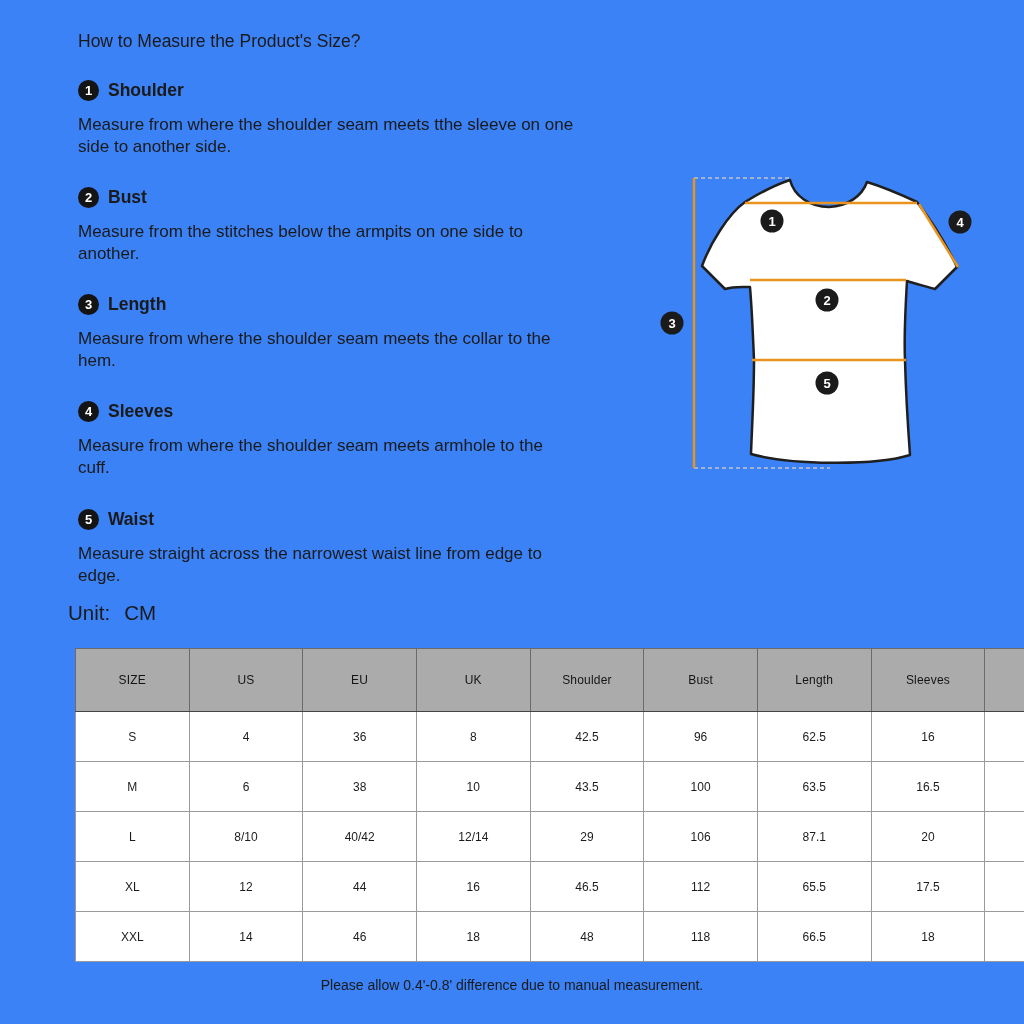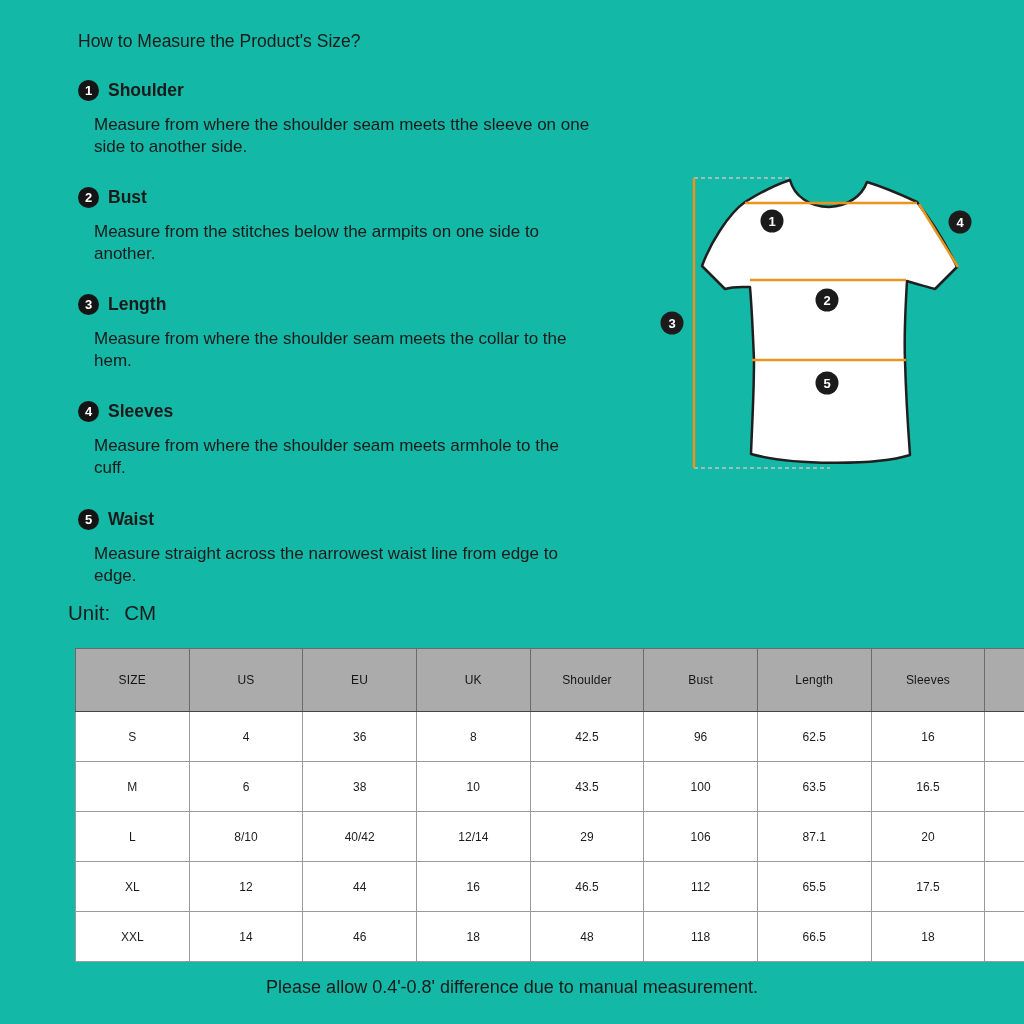--- a/index.html
+++ b/index.html
@@ -1,47 +1,47 @@
 <!DOCTYPE html>
 <html><head>
 <meta charset="utf-8">
 <style>
   html,body{margin:0;padding:0;background:#fff;}
   .page{
-    position:relative;width:1024px;height:1024px;background:#14b8a6;
+    position:relative;width:1024px;height:1024px;background:#3b82f6;
     font-family:"Liberation Sans","DejaVu Sans",sans-serif;color:#1a1a1a;overflow:hidden;
   }
   .page-title{
     position:absolute;left:78px;top:31px;font-size:17.5px;font-weight:normal;margin:0;
   }
   .section{position:absolute;left:78px;width:560px;}
   .section-heading{display:flex;align-items:center;height:24px;font-size:17.5px;font-weight:bold;}
   .num-badge{
     display:inline-flex;width:21px;height:21px;border-radius:50%;background:#141414;color:#fff;
     font-size:13px;font-weight:bold;align-items:center;justify-content:center;margin-right:9px;flex:none;
   }
   .section-desc{
-    margin:12px 0 0 16px;font-size:17px;line-height:22px;white-space:pre-line;color:#1a1a1a;
+    margin:12px 0 0 0;font-size:17px;line-height:22px;white-space:pre-line;color:#1a1a1a;
   }
   .diagram{position:absolute;left:640px;top:150px;width:384px;height:340px;}
   .unit-line{position:absolute;left:68px;top:601px;font-size:20.5px;color:#1a1a1a;}
   .unit-line .unit-value{margin-left:14px;}
   .size-table{
     position:absolute;left:75px;top:648px;width:1024px;border-collapse:collapse;table-layout:fixed;
     font-size:12px;color:#1c1c1c;border:1px solid #4a4a4a;
   }
   .size-table th{
     background:#ababab;border:1px solid #6b6b6b;border-bottom:1px solid #444;height:60px;
     font-weight:normal;color:#141414;letter-spacing:0.2px;
   }
   .size-table td{
     background:#fff;border:1px solid #9a9a9a;height:47px;text-align:center;
   }
   .footer-note{
-    position:absolute;left:0;top:977px;width:1024px;text-align:center;font-size:18px;color:#1a1a1a;
+    position:absolute;left:0;top:977px;width:1024px;text-align:center;font-size:14px;color:#1a1a1a;
   }
   .shirt-outline{fill:#ffffff;stroke:#1f1f1f;stroke-width:2.5;stroke-linejoin:round;}
   .measure-line{stroke:#e8941e;stroke-width:2.5;fill:none;}
   .guide-dash{stroke:#c4c4c4;stroke-width:1.5;stroke-dasharray:4 3;fill:none;}
   .marker-dot{fill:#1b1b1b;}
   .marker-num{fill:#ffffff;font-size:13px;font-weight:bold;text-anchor:middle;
     font-family:"Liberation Sans","DejaVu Sans",sans-serif;}
 </style>
 </head>
 <body>

